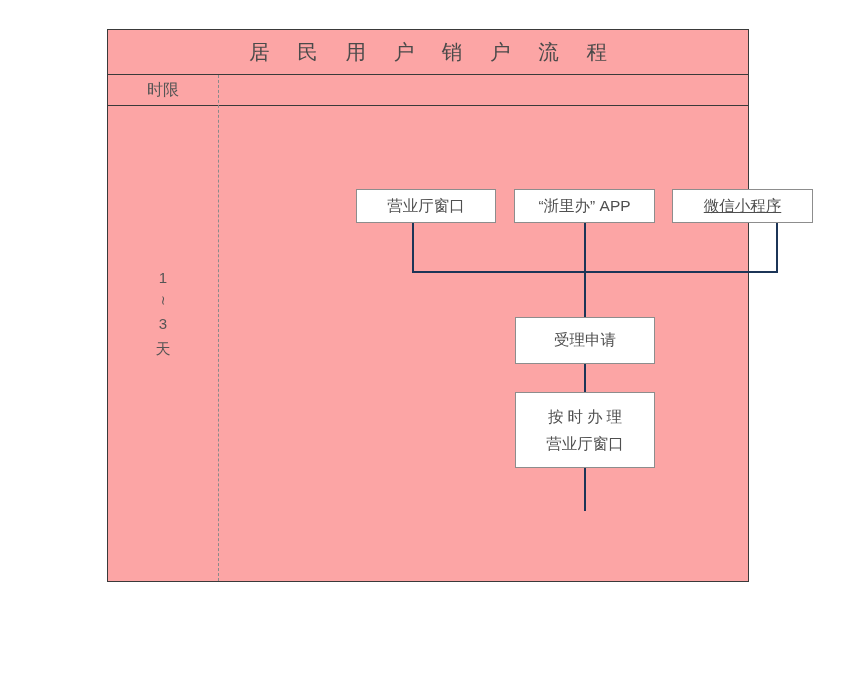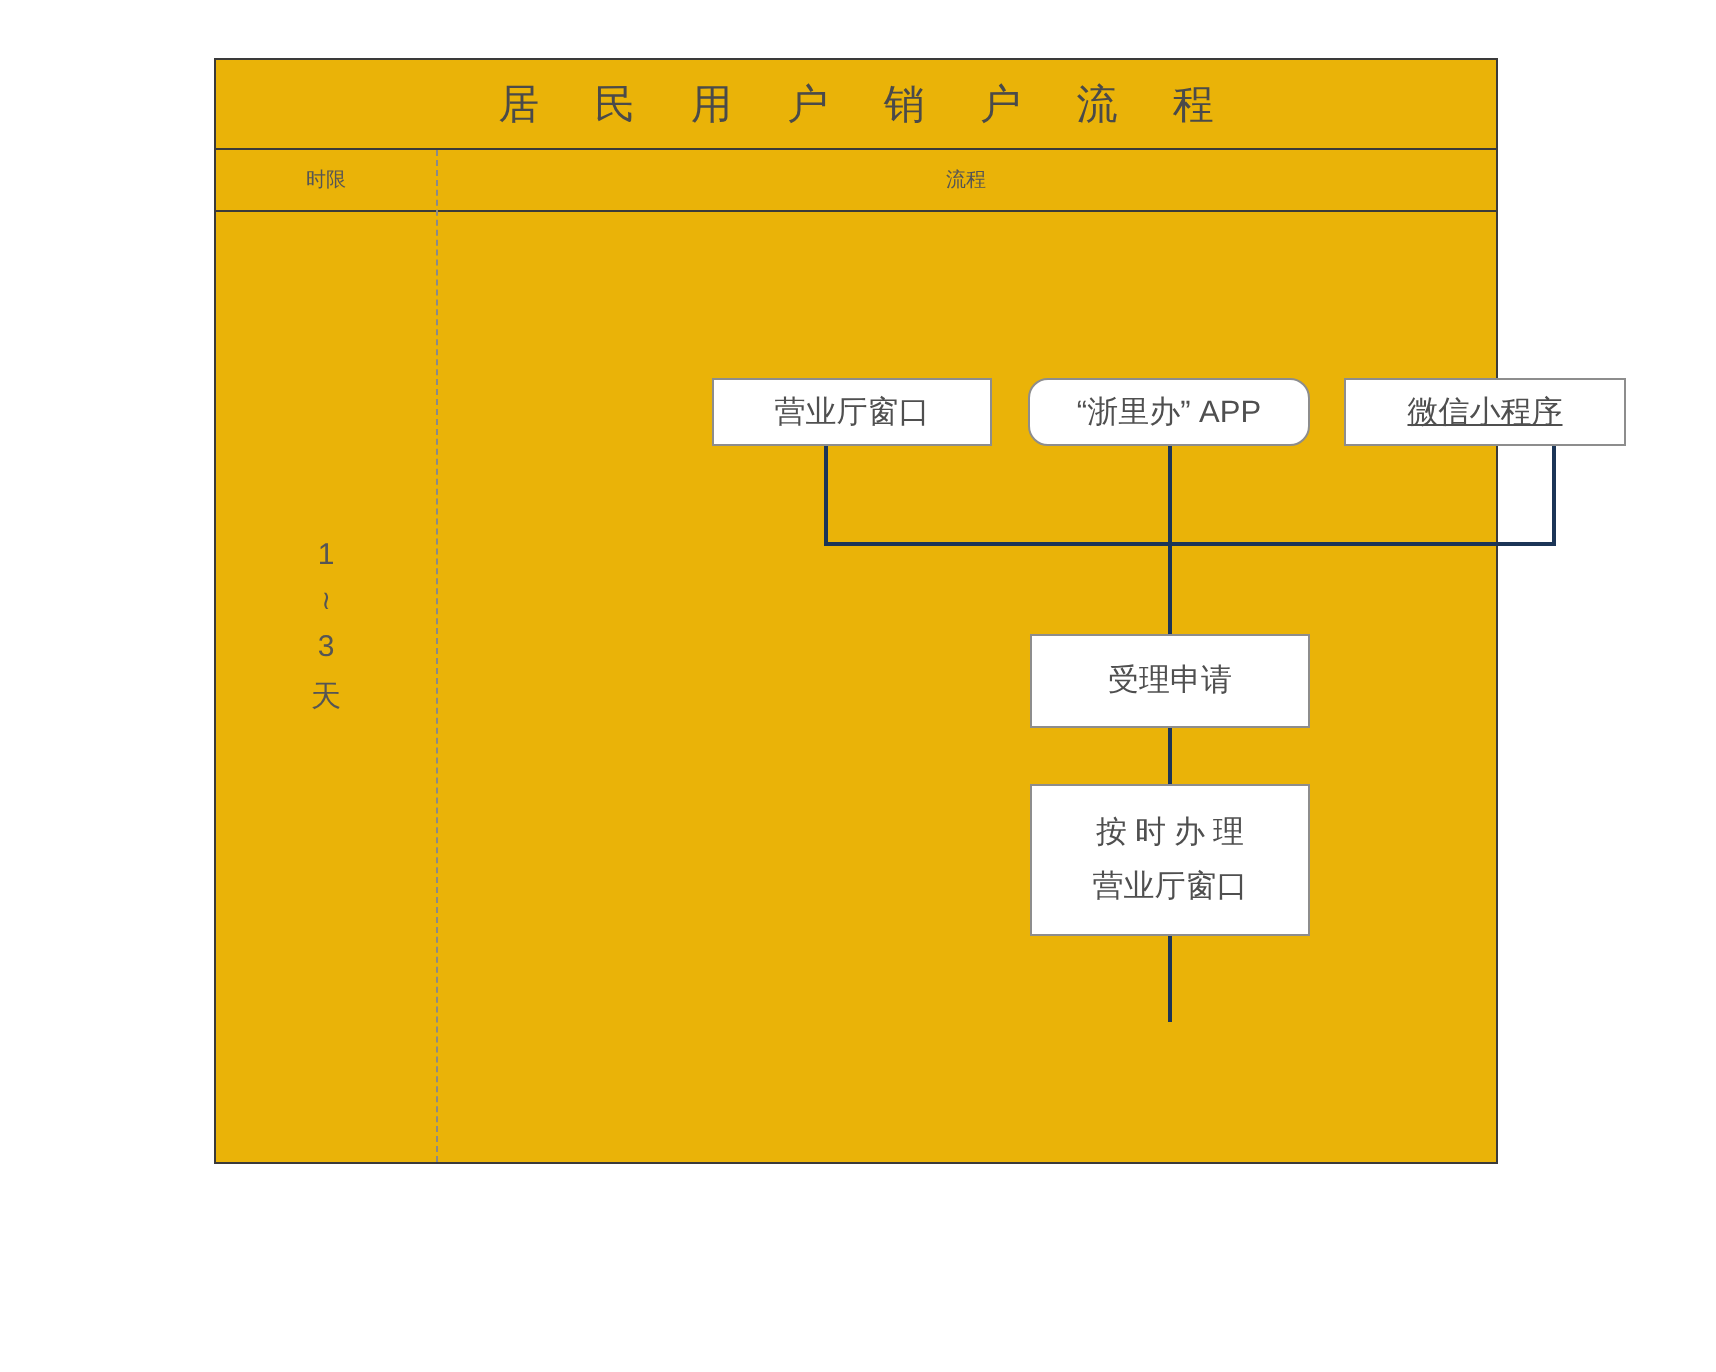--- a/index.html
+++ b/index.html
@@ -17,21 +17,21 @@
 
   
   #flow-table {
     position: absolute;
     left: 107px;
     top: 29px;
     width: 642px;
     height: 553px;
     box-sizing: border-box;
     border: 1.6px solid #3a3a3a;
-    background: #eab308;
+    background: #fca5a5;
   }
 
   
   #title-row {
     position: absolute;
     left: 0;
     top: 0;
     width: 100%;
     height: 45px;
     box-sizing: border-box;
@@ -58,21 +58,21 @@
     box-sizing: border-box;
     border-bottom: 1.4px solid #3a3a3a;
   }
   .header-cell {
     position: absolute;
     top: 0;
     height: 100%;
     display: flex;
     align-items: center;
     justify-content: center;
-    font-size: 10px;
+    font-size: 16px;
     color: #555;
     white-space: nowrap;
   }
   #header-cell-limit { left: 0; width: 110px; }
   #header-cell-flow  { left: 110px; right: 0; }
 
   
   #column-divider {
     position: absolute;
     left: 110px;
@@ -144,21 +144,21 @@
     color: #4f4f4f;
     font-size: 15.5px;
     white-space: nowrap;
     z-index: 3;
   }
   .flow-box .line1,
   .flow-box .line2 { display: block; }
 
   
   #box-hall   { left: 138px; top: 83px;  width: 140px; height: 34px; }
-  #box-app    { left: 296px; top: 83px;  width: 141px; height: 34px; border-radius: 10px; }
+  #box-app    { left: 296px; top: 83px;  width: 141px; height: 34px; }
   #box-wechat { left: 454px; top: 83px;  width: 141px; height: 34px; text-decoration: underline; }
 
   
   #box-accept { left: 297px; top: 211px; width: 140px; height: 47px; }
   #box-submit { left: 297px; top: 286px; width: 140px; height: 76px;
                 line-height: 1.0; }
   #box-submit .line1 { letter-spacing: 4px; text-indent: 4px; margin-bottom: 12px; }
   #box-handle { left: 297px; top: 405px; width: 140px; height: 34px; }
 
   
@@ -187,21 +187,20 @@
 <body>
 
 <div id="flow-table">
 
   <div id="title-row">
     <span id="title-text">居 民 用 户 销 户 流 程</span>
   </div>
 
   <div id="header-row">
     <div class="header-cell" id="header-cell-limit">时限</div>
-    <div class="header-cell" id="header-cell-flow">流程</div>
   </div>
 
   <div id="column-divider"></div>
 
   <div id="body-row">
 
     <div id="time-limit-cell">
       <div id="time-limit-stack">
         <span>1</span>
         <span class="tilde">∼</span>

